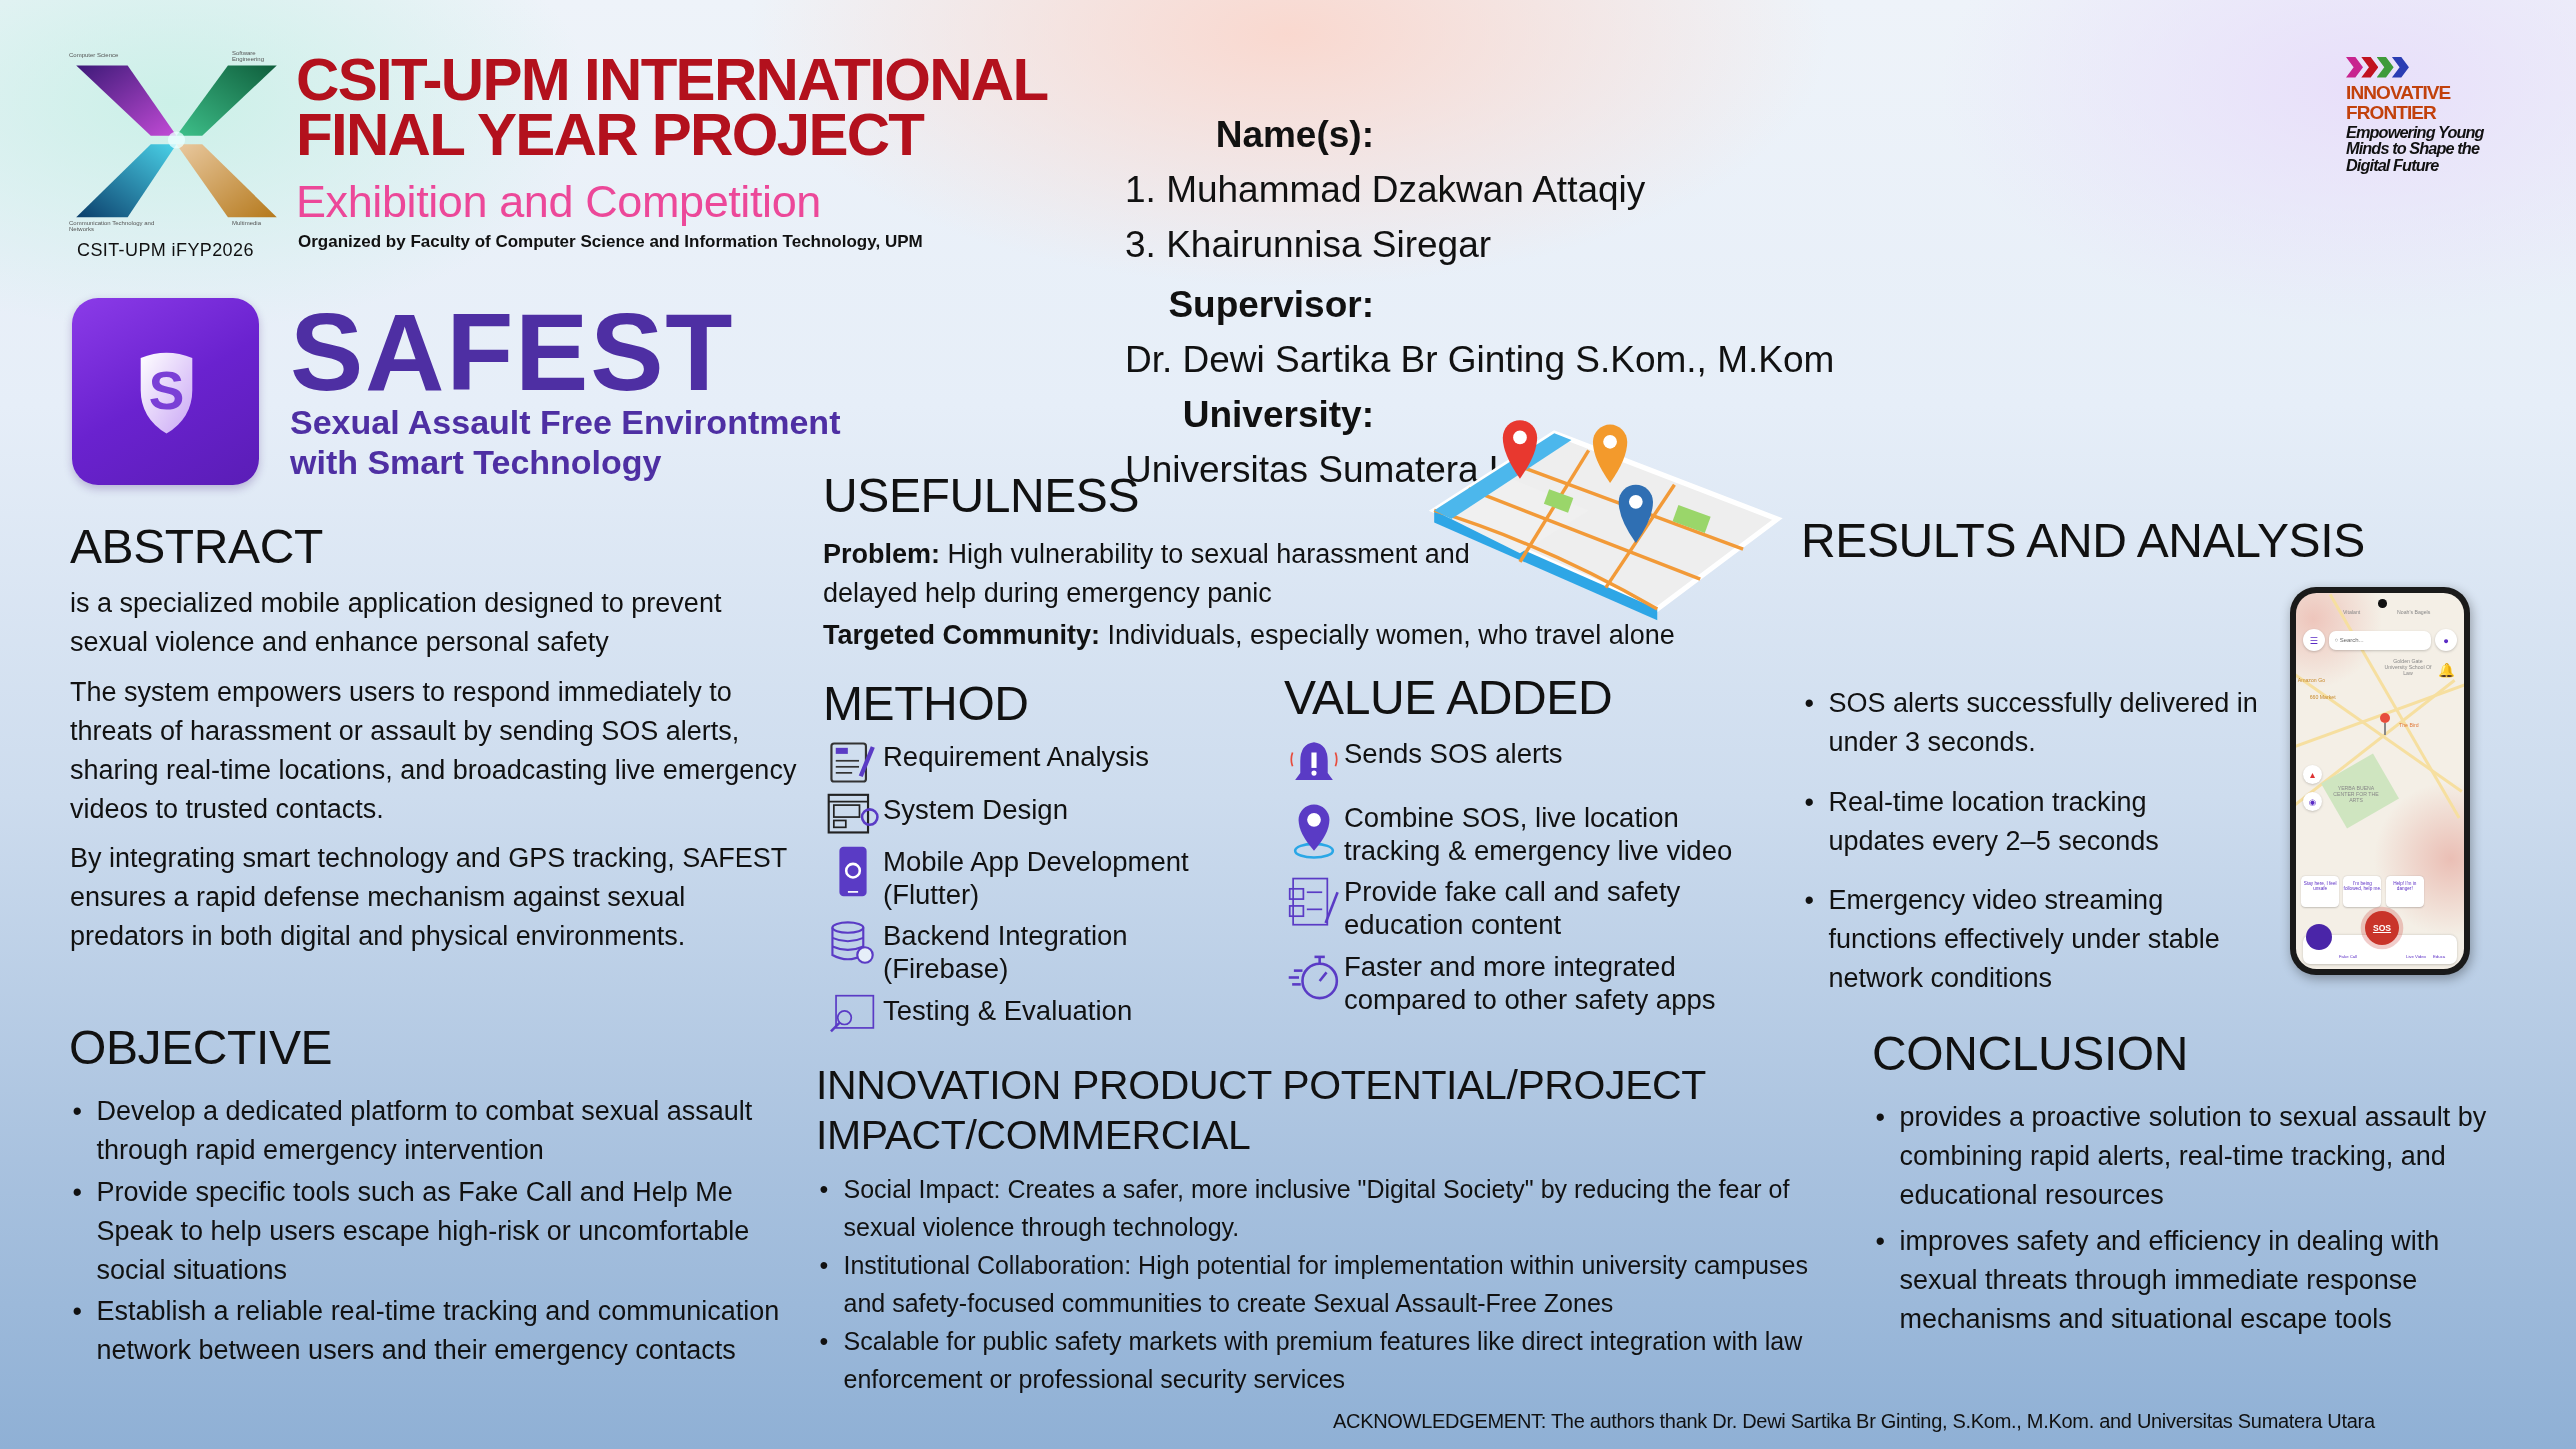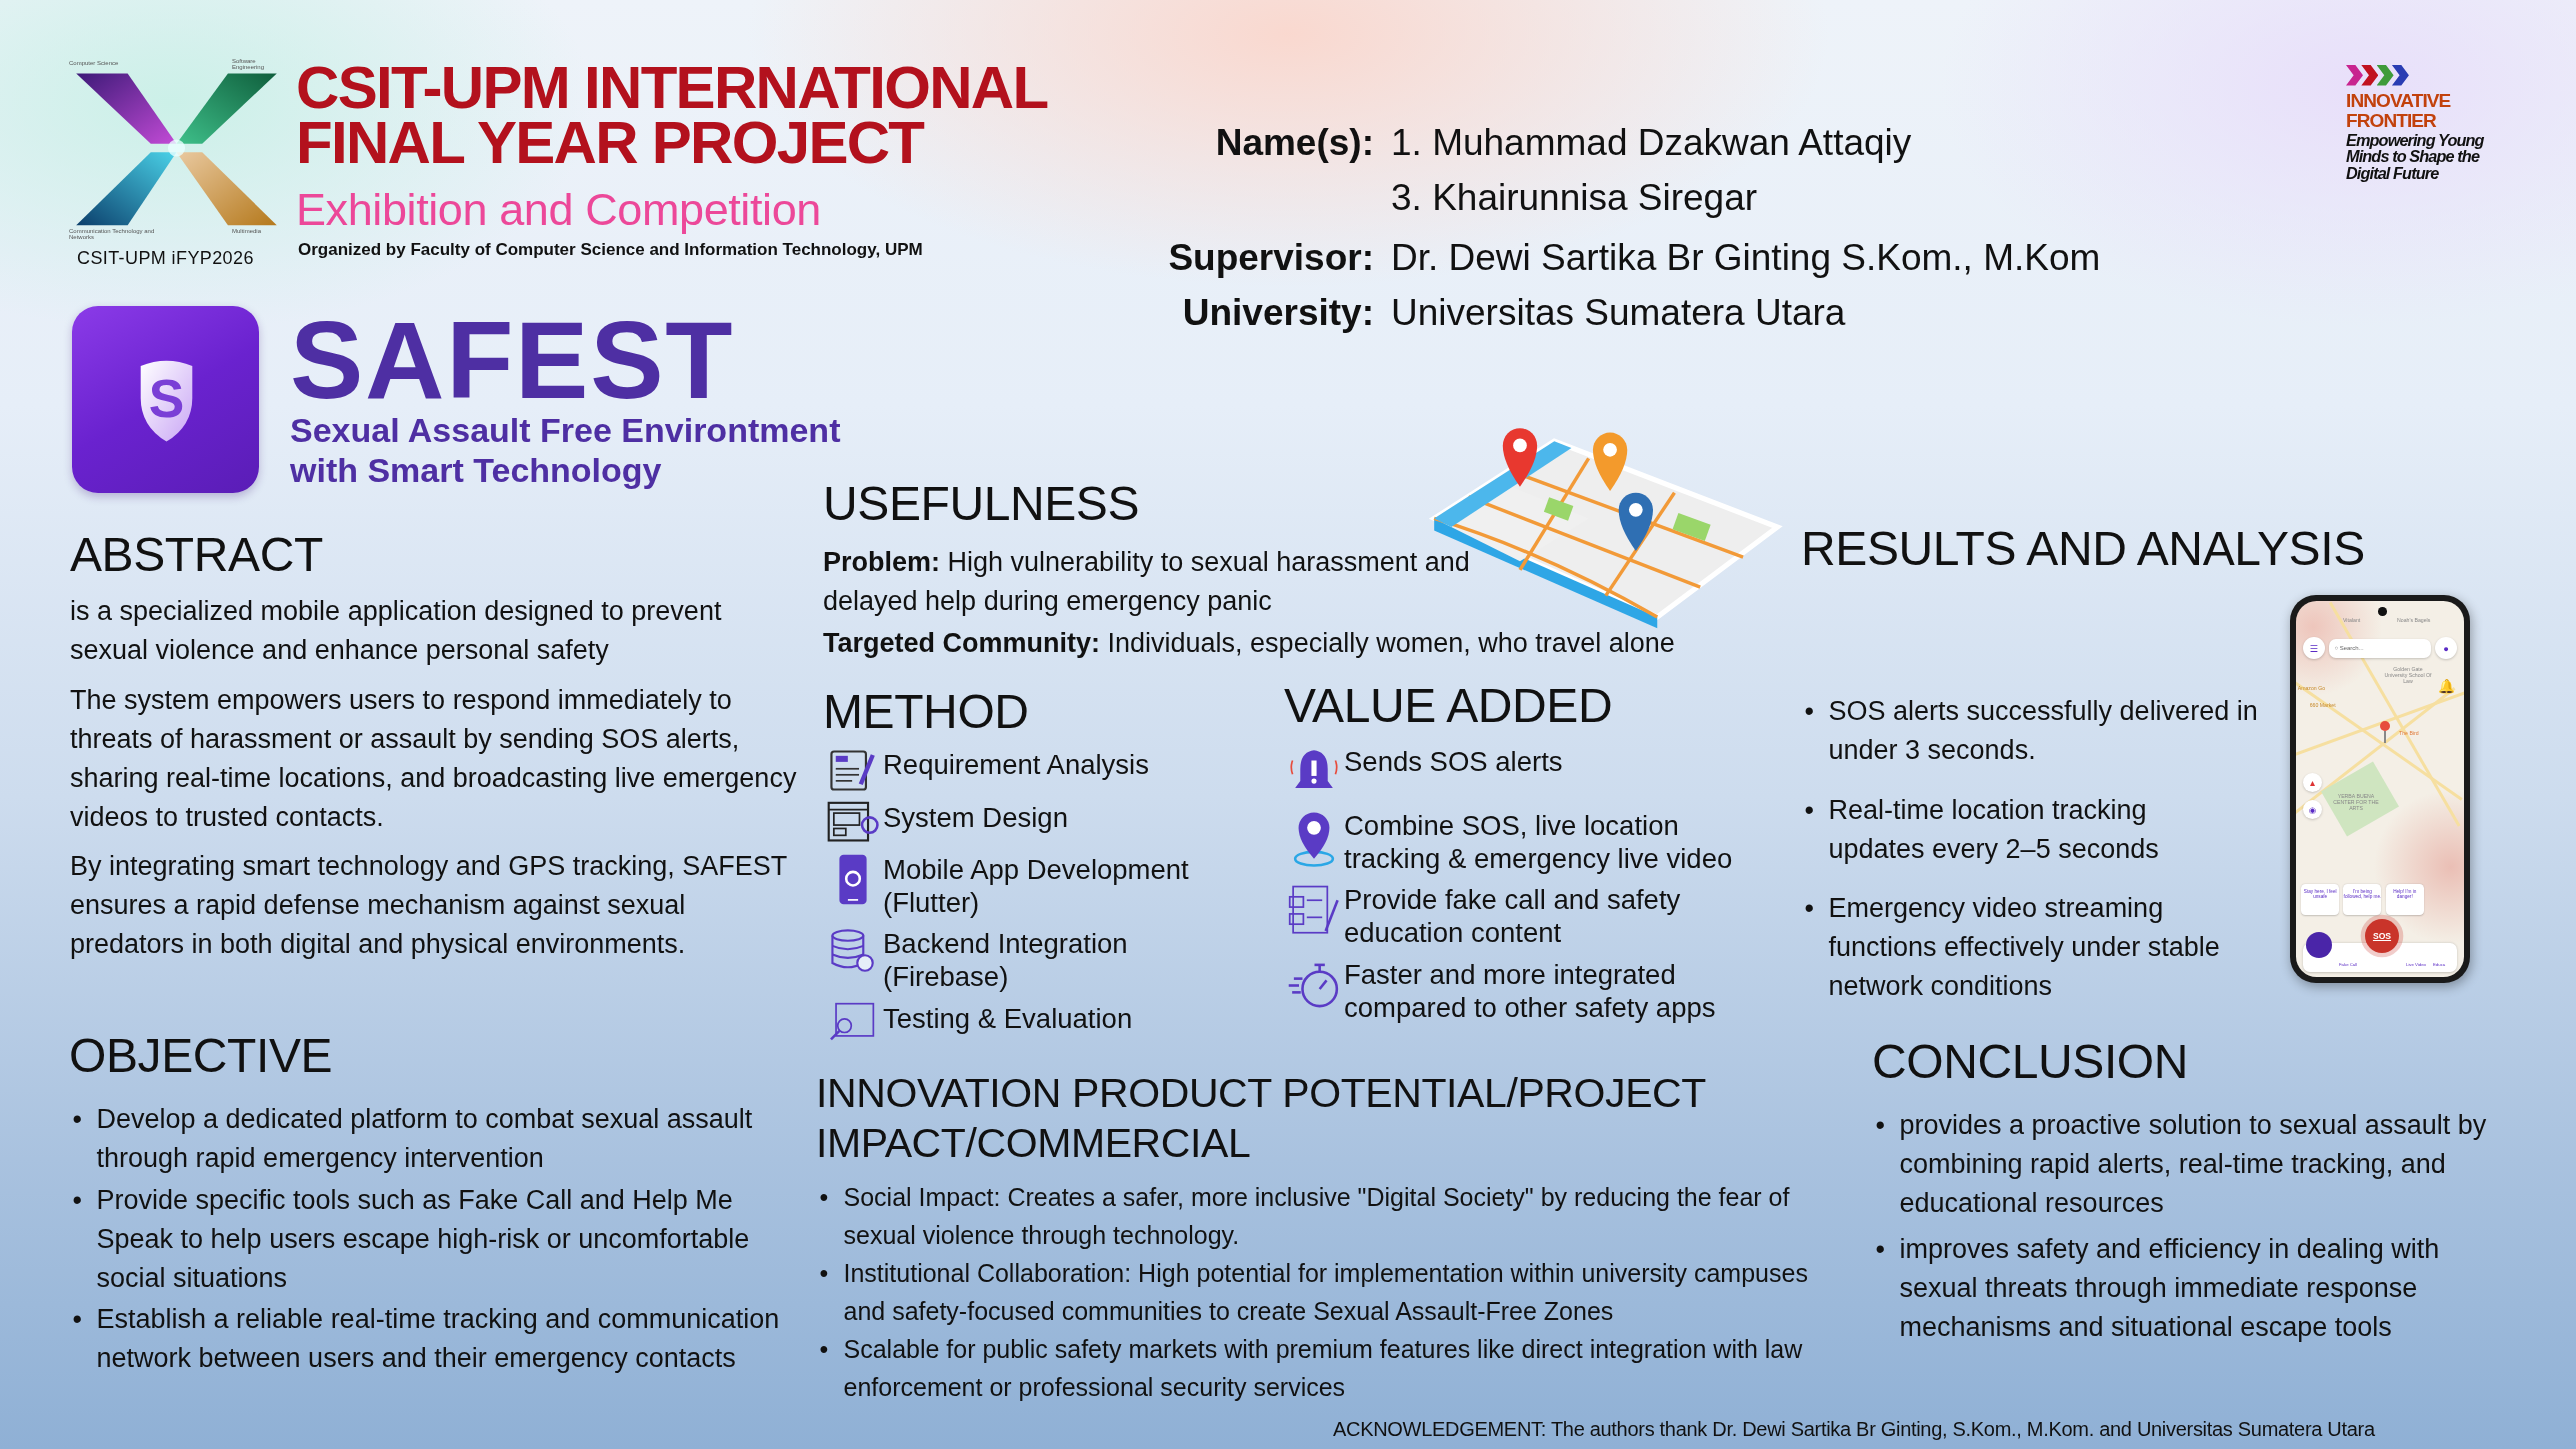--- a/index.html
+++ b/index.html
@@ -5,40 +5,40 @@
   html, body { margin:0; padding:0; }
   body {
     width:2576px; height:1449px; overflow:hidden; position:relative;
     font-family:"Liberation Sans", sans-serif; color:#111;
     background:
       radial-gradient(ellipse 773px 361px at 1288px 34px, rgba(250,215,205,0.95), rgba(250,215,205,0) 70%),
       radial-gradient(ellipse 601px 326px at 172px 103px, rgba(200,240,230,0.9), rgba(200,240,230,0) 70%),
       radial-gradient(ellipse 601px 343px at 2361px 86px, rgba(232,222,250,0.95), rgba(232,222,250,0) 70%),
       linear-gradient(180deg, #eef3f9 0%, #e6eef8 28%, #cddcee 55%, #a9c2df 80%, #8fb0d5 100%);
   }
-  .abs { position:absolute;margin-top:8px; }
+  .abs { position:absolute; }
 
   
   .csit-x { left:69px; top:50px; width:215px; height:180px; }
   .csit-x .lbl { position:absolute; font-size:6px; color:#555; }
   .csit-tag { left:77px; top:240px; font-size:18px; font-weight:400; letter-spacing:0.4px; }
   .csit-title { left:296px; top:52px; color:#b3111d; font-weight:900; font-size:60px; line-height:55px; letter-spacing:-1.7px; }
   .csit-sub { left:296px; top:176px; font-size:45px; color:#ec4899; letter-spacing:-0.4px; }
   .csit-org { left:298px; top:232px; font-size:17px; font-weight:700; }
 
   
   .inno { left:2346px; top:57px; width:172px; }
   .inno .chev { display:flex; gap:0; margin-bottom:5.2px; }
   .inno .chev span { width:17px; height:20.6px; clip-path:polygon(0 0,55% 0,100% 50%,55% 100%,0 100%,45% 50%); margin-right:-1.7px; }
   .inno .t1 { color:#c2410c; font-weight:900; font-size:19px; line-height:20.6px; letter-spacing:-0.9px; }
   .inno .t2 { font-style:italic; font-weight:700; font-size:16.3px; line-height:16.3px; letter-spacing:-0.9px; }
 
   
   .info { left:1125px; top:107px; font-size:37px; line-height:55px; }
-  .info .row { display:flex; }
+  .info .row { display:flex;flex-direction:column; }
   .info .k { width:249px; text-align:right; font-weight:700; padding-right:17px; }
   .info .v { }
 
   
   .app-icon { left:72px; top:298px; width:187px; height:187px; border-radius:26px;
     background:linear-gradient(150deg,#8b3be8 0%,#6a22cf 50%,#5a1db6 100%);
     box-shadow:0 3.4px 8.6px rgba(60,20,120,0.25); }
   .app-icon svg { position:absolute; left:56px; left:60px; top:53px; }
   .safest { left:290px; top:288px; font-size:110px; font-weight:700; color:#4e2fa3; letter-spacing:1.7px; }
   .safest-sub { left:290px; top:402px; font-size:34px; font-weight:700; color:#4e2fa3; line-height:40px; }

